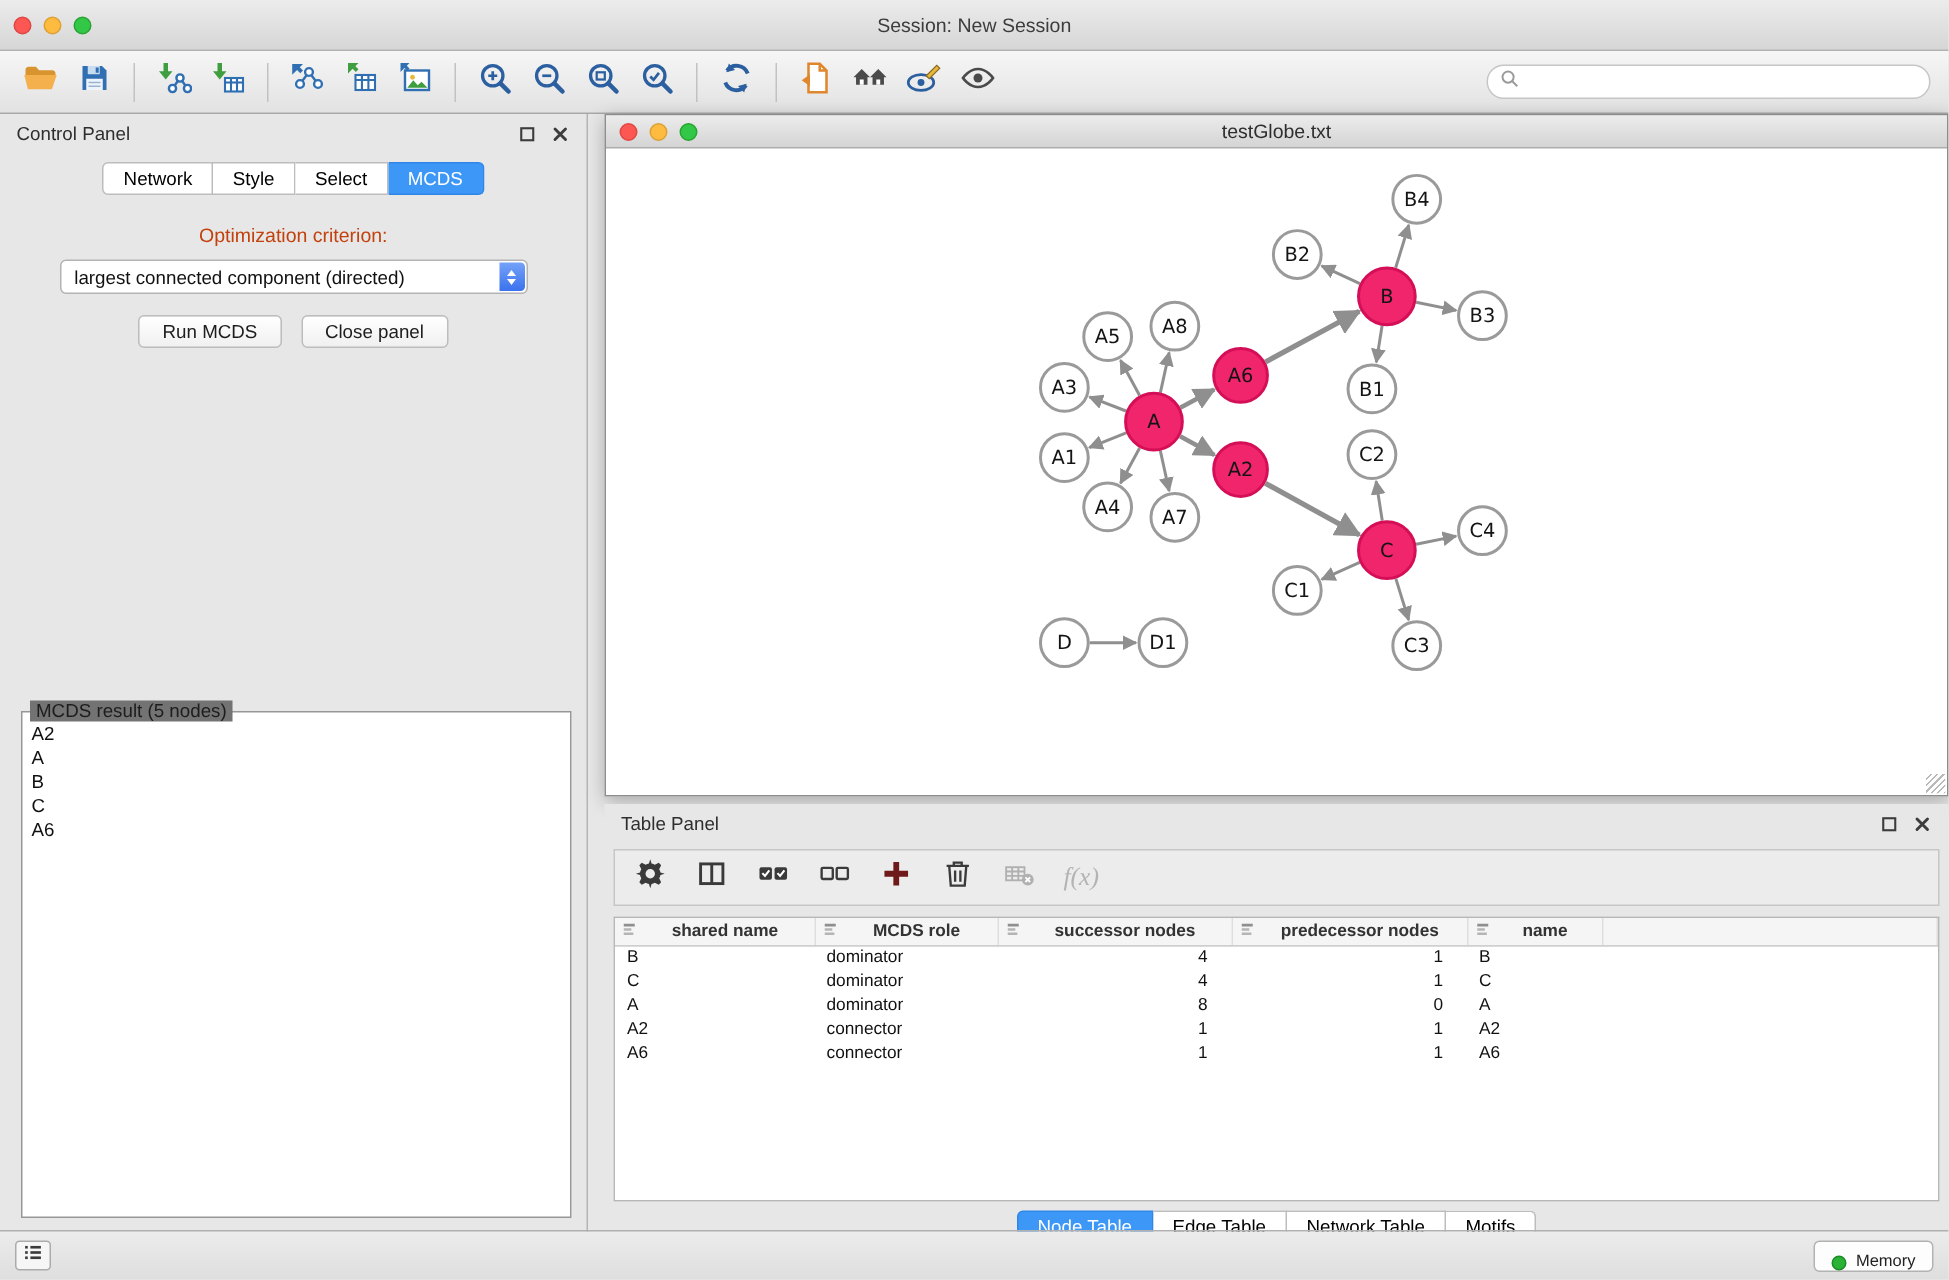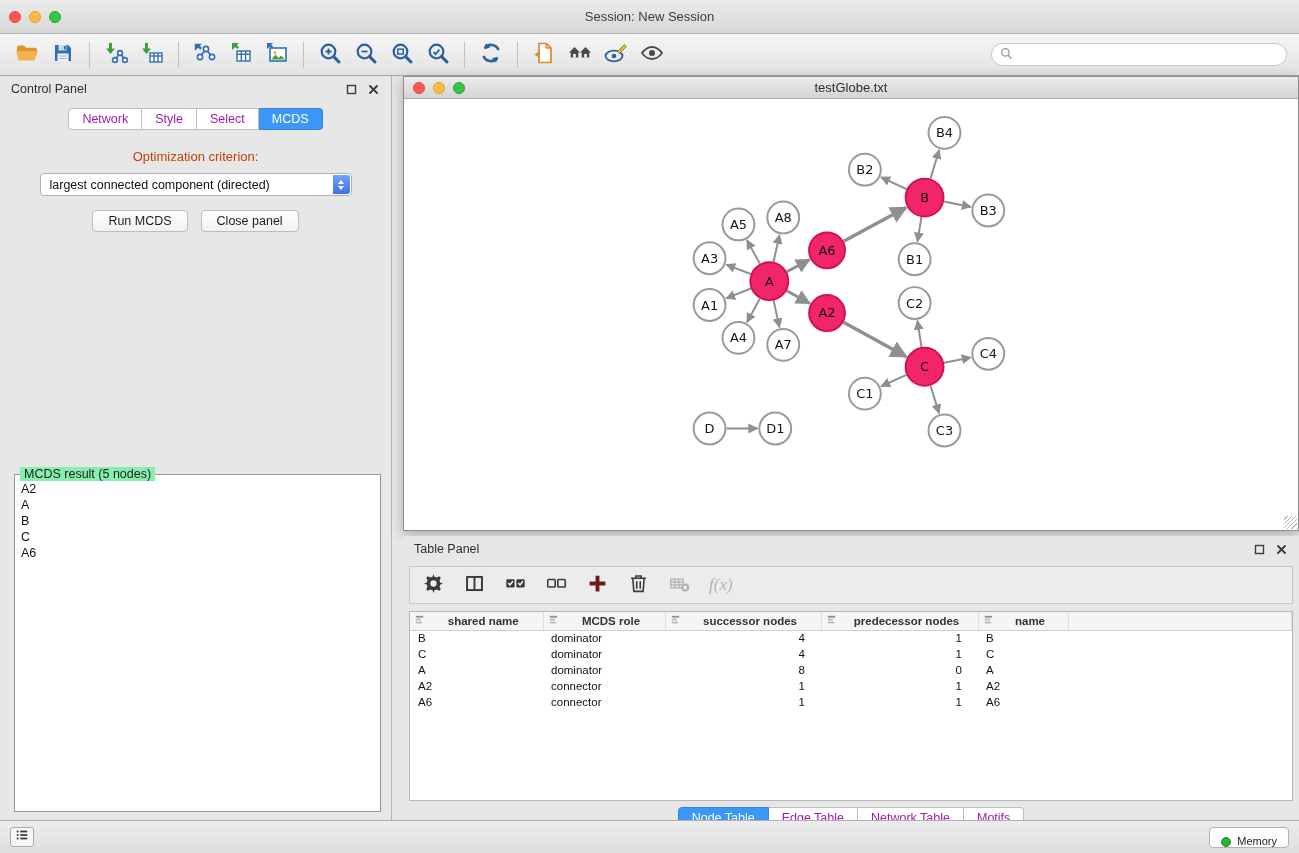--- a/index.html
+++ b/index.html
@@ -28,34 +28,34 @@
   
   .content{position:relative;height:756px}
 
   
   .cpanel{position:absolute;left:0;top:0;width:392px;height:756px;background:#e7e7e7;border-right:1px solid #b5b5b5}
   .panel-hdr{height:26px;display:flex;align-items:center;padding:0 11px;font-size:12.5px;color:#2e2e2e}
   .panel-ctrl{margin-left:auto;display:flex;gap:9px;align-items:center}
   .pbtn{width:13px;height:13px;display:flex;align-items:center;justify-content:center}
   .pbtn svg{width:11px;height:11px}
   .seg-tabs{display:flex;justify-content:center;margin-top:6px}
-  .seg{font-size:12.5px;padding:3px 13px;background:#fff;border:1px solid #bdbdbd;border-left:none;color:#a21caf;cursor:default}
+  .seg{font-size:12.5px;padding:3px 13px;background:#fff;border:1px solid #bdbdbd;border-left:none;color:#000000;cursor:default}
   .seg:first-child{border-left:1px solid #bdbdbd;border-radius:4px 0 0 4px}
   .seg:last-child{border-radius:0 4px 4px 0}
   .seg.active{background:#3c97f7;border-color:#2f86e8;color:#fff}
   .opt-label{text-align:center;margin-top:19px;font-size:13px;color:#c2410c}
   .combo{margin:9px auto 0;width:312px;height:23px;background:#fff;border:1px solid #b3b3b3;border-radius:4px;position:relative;display:flex;align-items:center;padding:0 22px 0 9px;font-size:12.5px;color:#111}
   .combo-text{white-space:nowrap;overflow:hidden}
   .stepper{position:absolute;right:1px;top:1px;bottom:1px;width:17px;border-radius:0 3px 3px 0;background:linear-gradient(#74a2f8,#3b72ee);display:flex;flex-direction:column;align-items:center;justify-content:center;gap:2px}
   .arr-up{width:0;height:0;border-left:3.5px solid transparent;border-right:3.5px solid transparent;border-bottom:4px solid #fff}
   .arr-dn{width:0;height:0;border-left:3.5px solid transparent;border-right:3.5px solid transparent;border-top:4px solid #fff}
   .btn-row{display:flex;justify-content:center;gap:13px;margin-top:14px}
   .push-btn{height:22px;padding:0 15px;background:linear-gradient(#ffffff,#f0f0f0);border:1px solid #bdbdbd;border-radius:4px;font-size:12.5px;font-family:"Liberation Sans",sans-serif;color:#1d1d1d;cursor:default}
   .mcds-box{position:absolute;left:14px;top:398px;width:367px;height:338px;background:#fff;border:1px solid #979797}
-  .mcds-legend{position:absolute;top:-8px;left:5px;background:#86efac;padding:0 4px;font-size:12.5px;color:#1d1d1d}
+  .mcds-legend{position:absolute;top:-8px;left:5px;background:#737373;padding:0 4px;font-size:12.5px;color:#1d1d1d}
   .mcds-list{position:absolute;left:2px;right:2px;top:6px;bottom:2px;overflow:hidden;font-size:12.5px;color:#111}
   .mcds-item{line-height:16px;padding:0 4px}
 
   
   .netwin{position:absolute;left:403px;top:0;width:896px;height:455px;background:#fff;border:1px solid #8d8d8d;box-shadow:0 3px 12px rgba(0,0,0,.28)}
   .wtitle{height:22px;background:linear-gradient(#ececec,#d4d4d4);border-bottom:1px solid #adadad;position:relative;display:flex;align-items:center}
   .wtitle .tb-title{font-size:13px;color:#2e2e2e}
   .net-canvas{position:absolute;left:1px;right:1px;top:23px;bottom:1px;background:#fff;overflow:hidden}
   .net-canvas svg{display:block;width:100%;height:100%}
   .resize-grip{position:absolute;right:0;bottom:0;width:13px;height:13px;background:repeating-linear-gradient(135deg,transparent 0 2px,#b9b9b9 2px 3px)}

